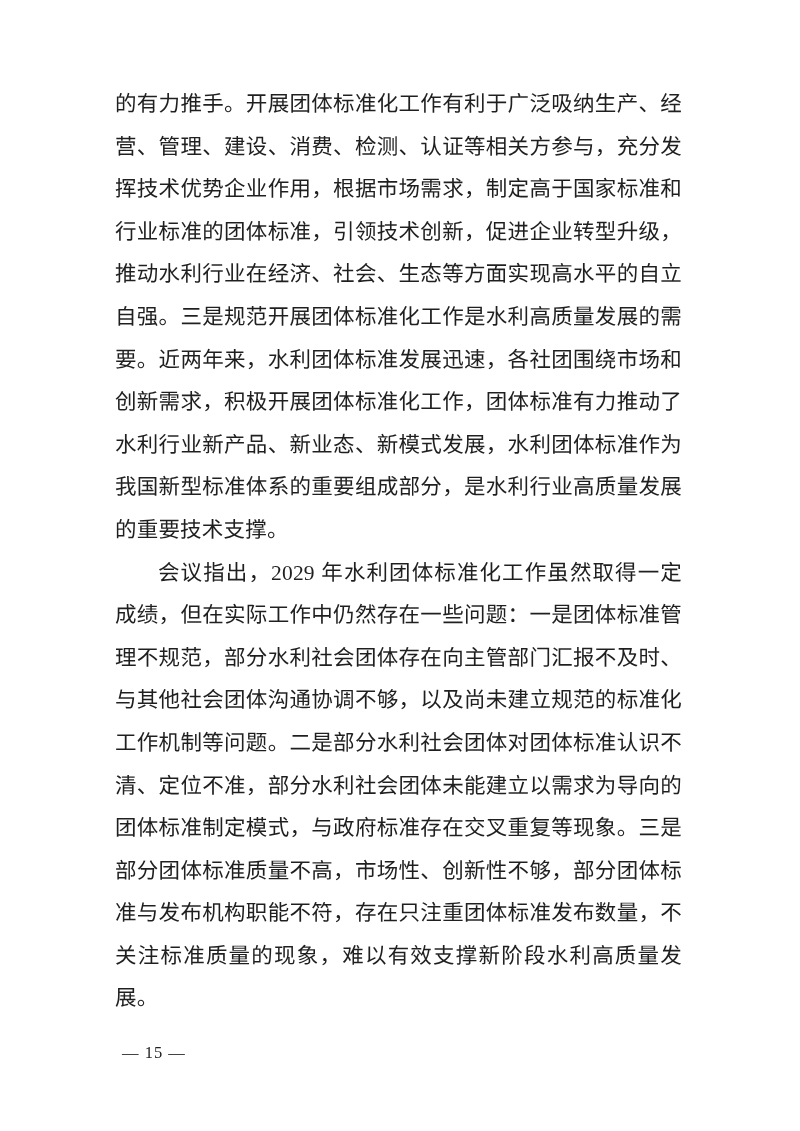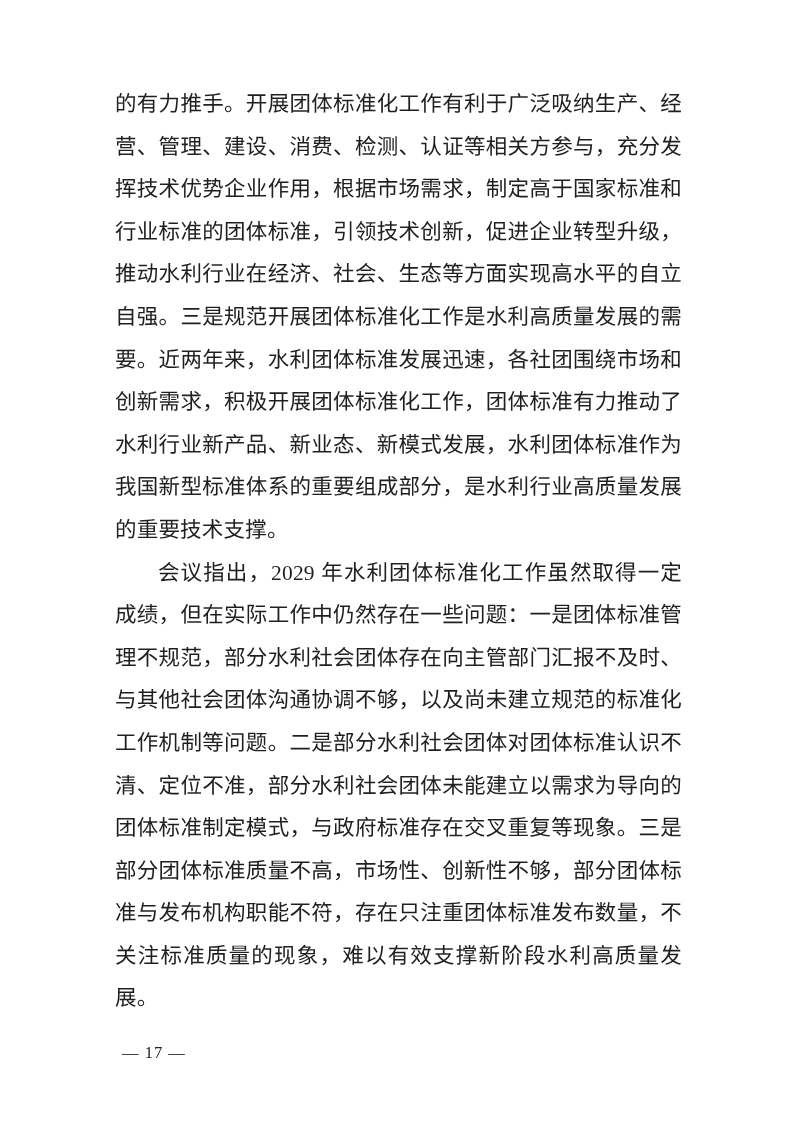--- a/index.html
+++ b/index.html
@@ -55,14 +55,14 @@
   }
 </style>
 </head>
 <body>
 
 <div class="page">
   <div class="text-block">
     <p class="continuation">的有力推手。开展团体标准化工作有利于广泛吸纳生产、经营、管理、建设、消费、检测、认证等相关方参与，充分发挥技术优势企业作用，根据市场需求，制定高于国家标准和行业标准的团体标准，引领技术创新，促进企业转型升级，推动水利行业在经济、社会、生态等方面实现高水平的自立自强。三是规范开展团体标准化工作是水利高质量发展的需要。近两年来，水利团体标准发展迅速，各社团围绕市场和创新需求，积极开展团体标准化工作，团体标准有力推动了水利行业新产品、新业态、新模式发展，水利团体标准作为我国新型标准体系的重要组成部分，是水利行业高质量发展的重要技术支撑。</p>
     <p>会议指出，2029 年水利团体标准化工作虽然取得一定成绩，但在实际工作中仍然存在一些问题：一是团体标准管理不规范，部分水利社会团体存在向主管部门汇报不及时、与其他社会团体沟通协调不够，以及尚未建立规范的标准化工作机制等问题。二是部分水利社会团体对团体标准认识不清、定位不准，部分水利社会团体未能建立以需求为导向的团体标准制定模式，与政府标准存在交叉重复等现象。三是部分团体标准质量不高，市场性、创新性不够，部分团体标准与发布机构职能不符，存在只注重团体标准发布数量，不关注标准质量的现象，难以有效支撑新阶段水利高质量发展。</p>
   </div>
-  <div class="page-footer">— 17 —</div>
+  <div class="page-footer">— 15 —</div>
 </div>
 
 </body></html>

